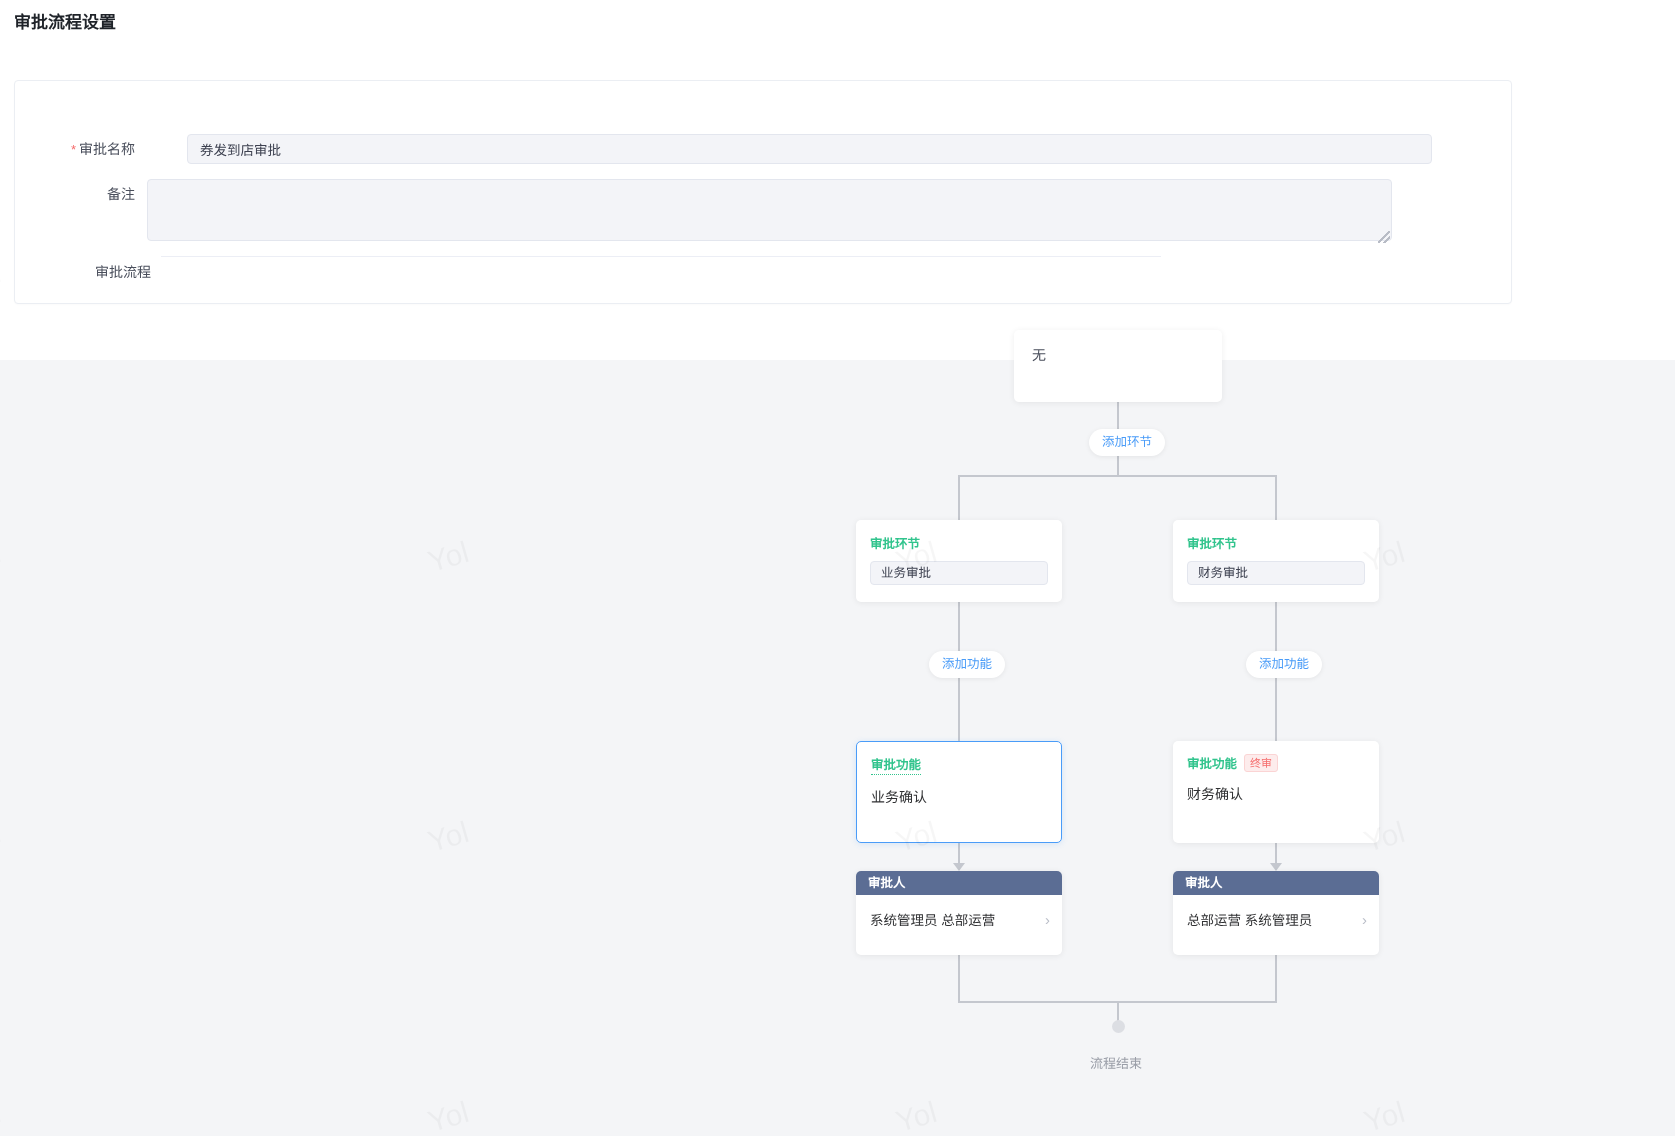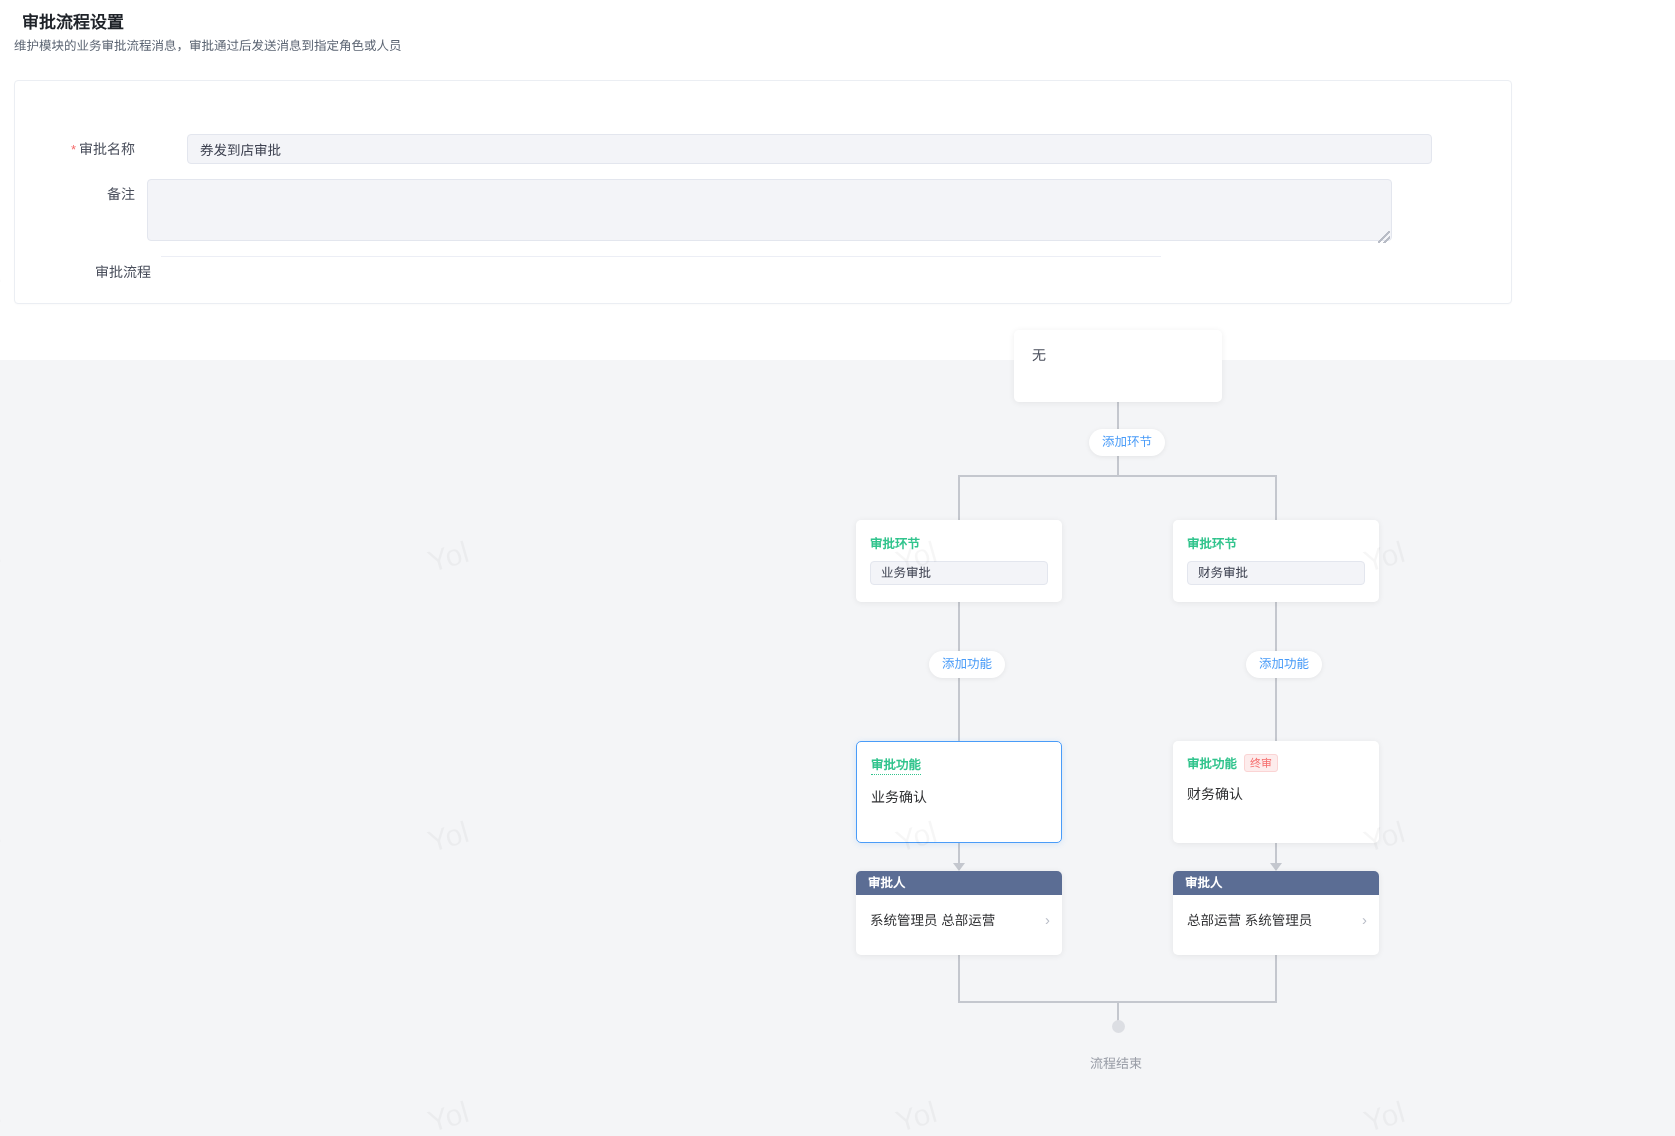--- a/index.html
+++ b/index.html
@@ -40,21 +40,21 @@
     height: 62px;
     background: #ffffff;
     padding: 12px 0 0 14px;
     z-index: 20;
   }
   .page-title {
     font-size: 17px;
     font-weight: bold;
     color: #1f2329;
     line-height: 22px;
-    margin: 0 0 4px 8px;
+    margin: 0 0 4px 0;
   }
   .page-subtitle {
     font-size: 12.5px;
     color: #5c6573;
     line-height: 16px;
     margin: 0;
   }
 
   
   .form-card {
@@ -396,21 +396,20 @@
     <div class="end-text" style="left:1090px; top:723px;">流程结束</div>
   </div>
 </div>
 
 <div class="node node-start" style="left:1014px; top:330px; z-index:10;">
   <span>无</span>
 </div>
 
 <div class="page-header">
   <div class="page-title">审批流程设置</div>
-  <div class="page-subtitle">维护模块的业务审批流程消息，审批通过后发送消息到指定角色或人员</div>
 </div>
 
 <div class="form-card">
 
 
   <div class="form-row" style="left:0; top:53px;gap:40px;">
     <div class="form-label">
       <span class="req-star">*</span><span>审批名称</span>
     </div>
     <input class="fld" type="text" value="券发到店审批" style="">

